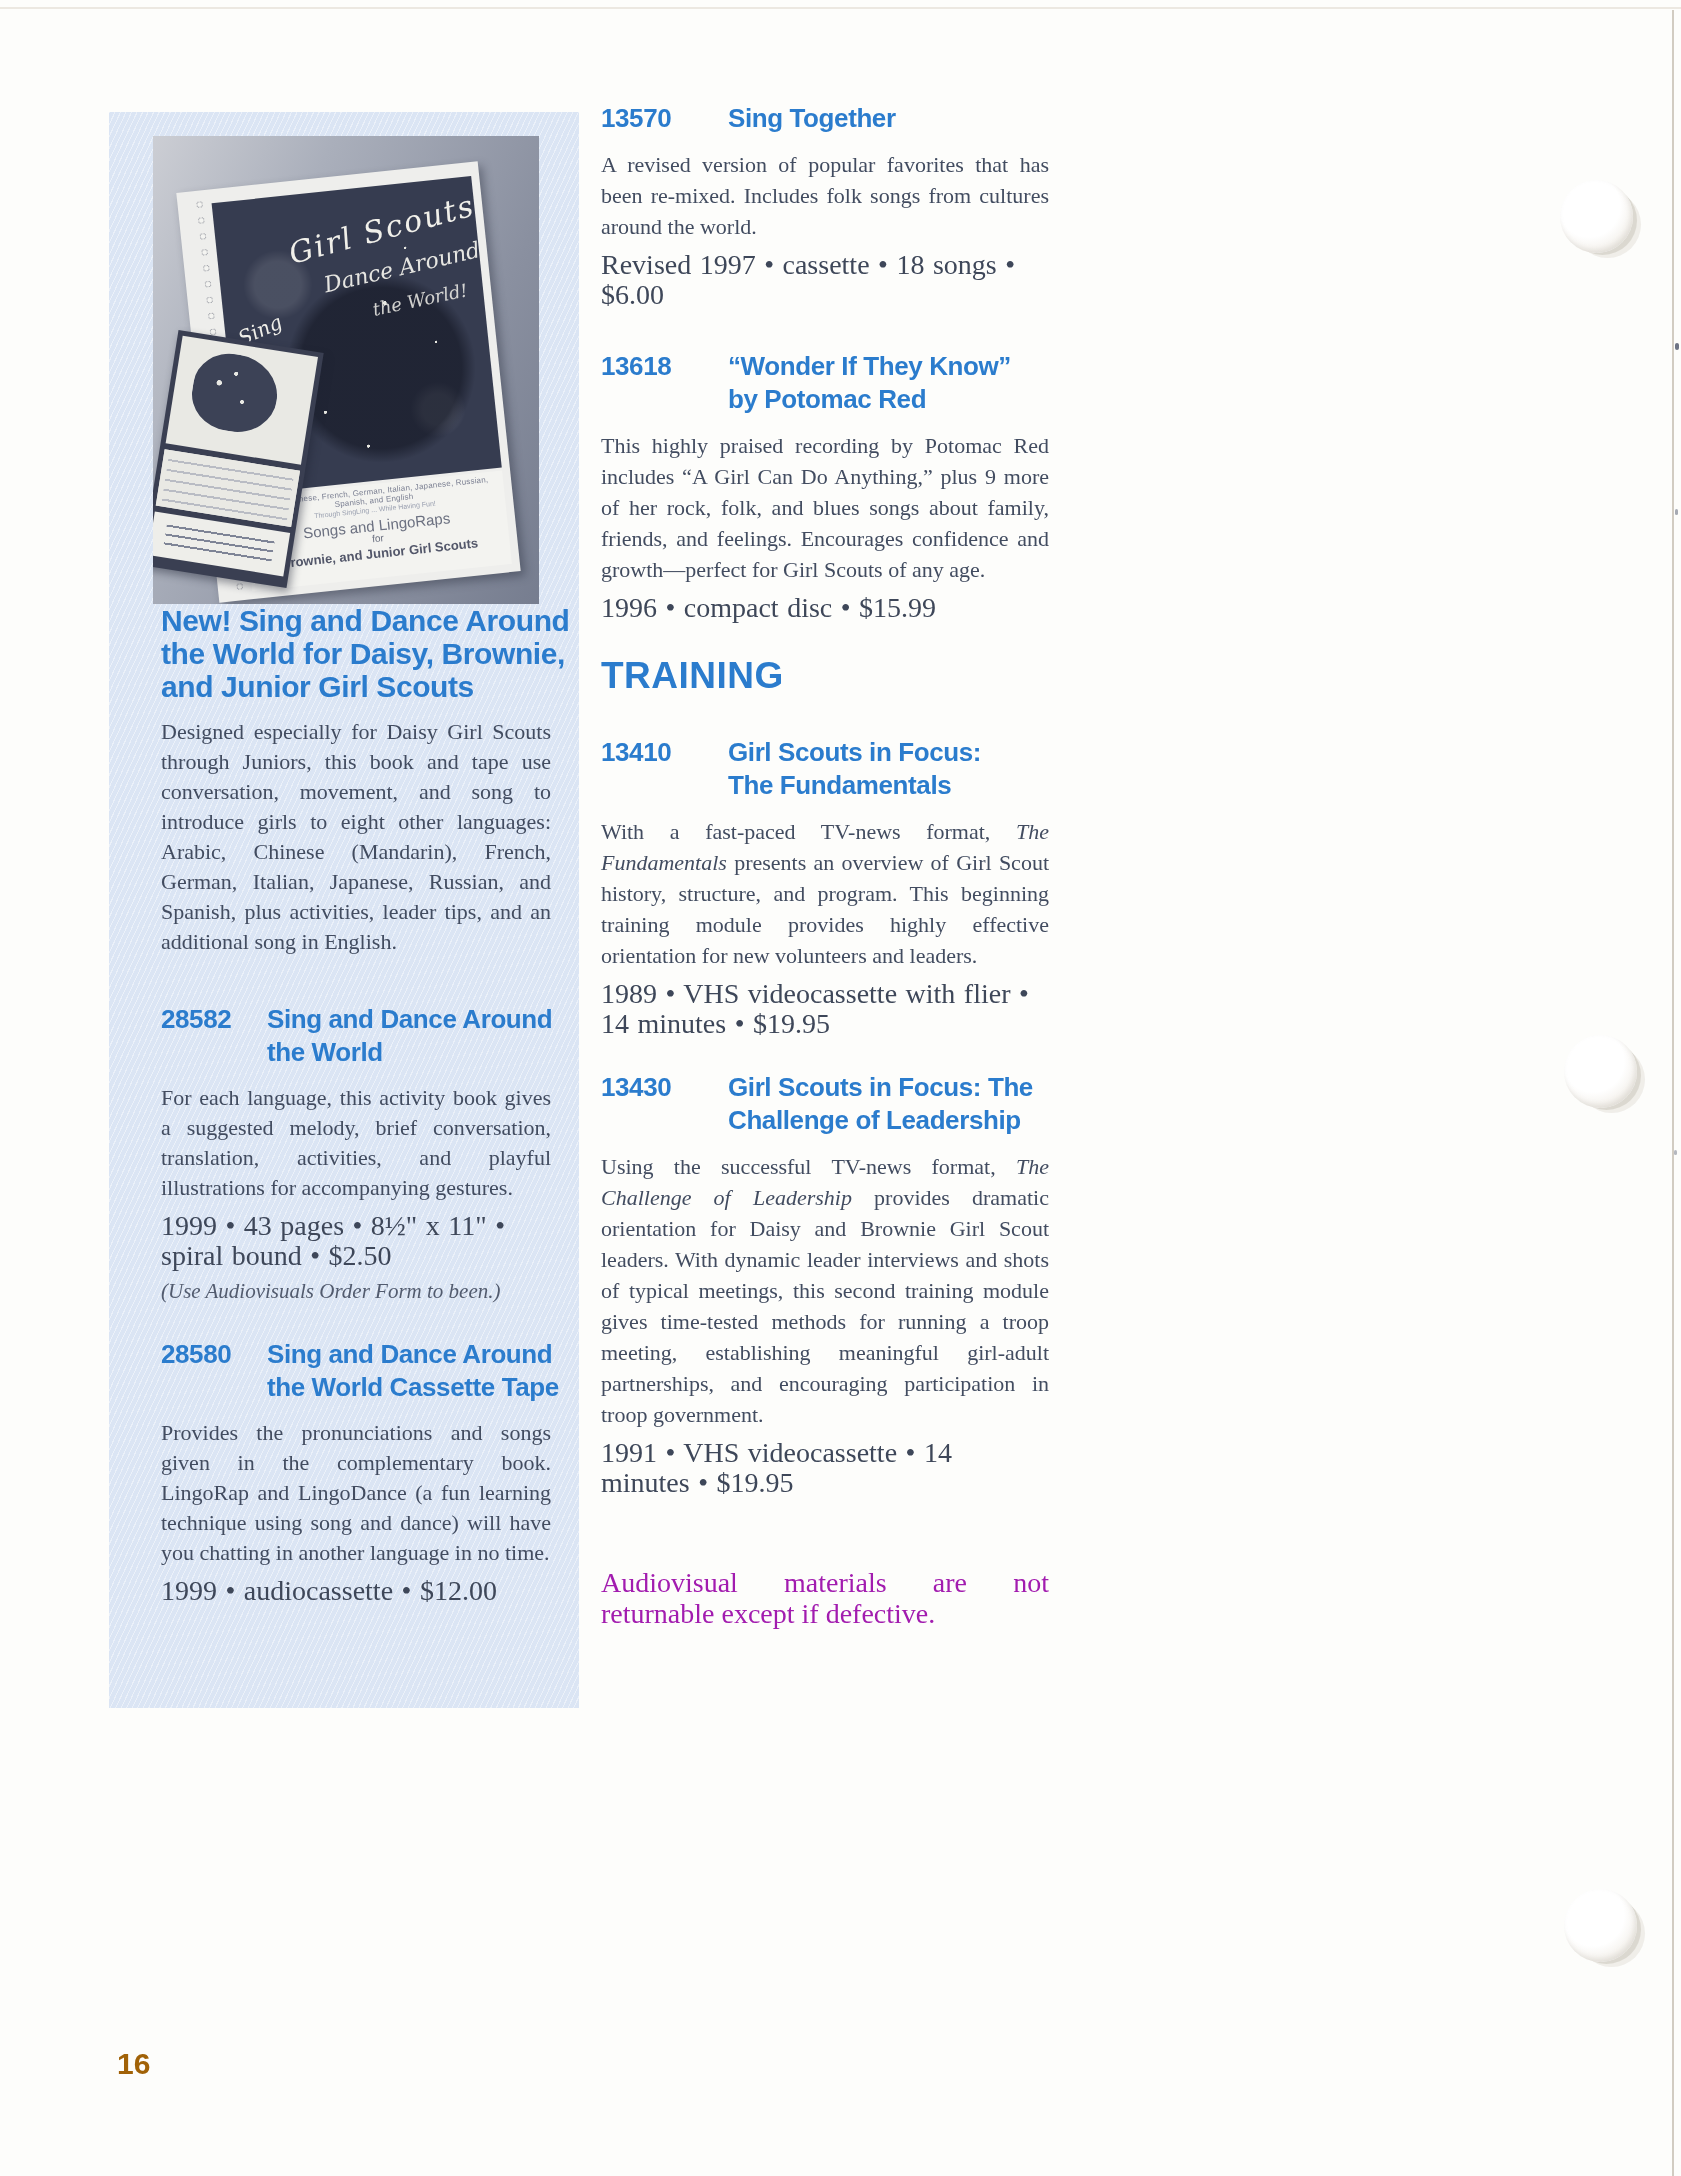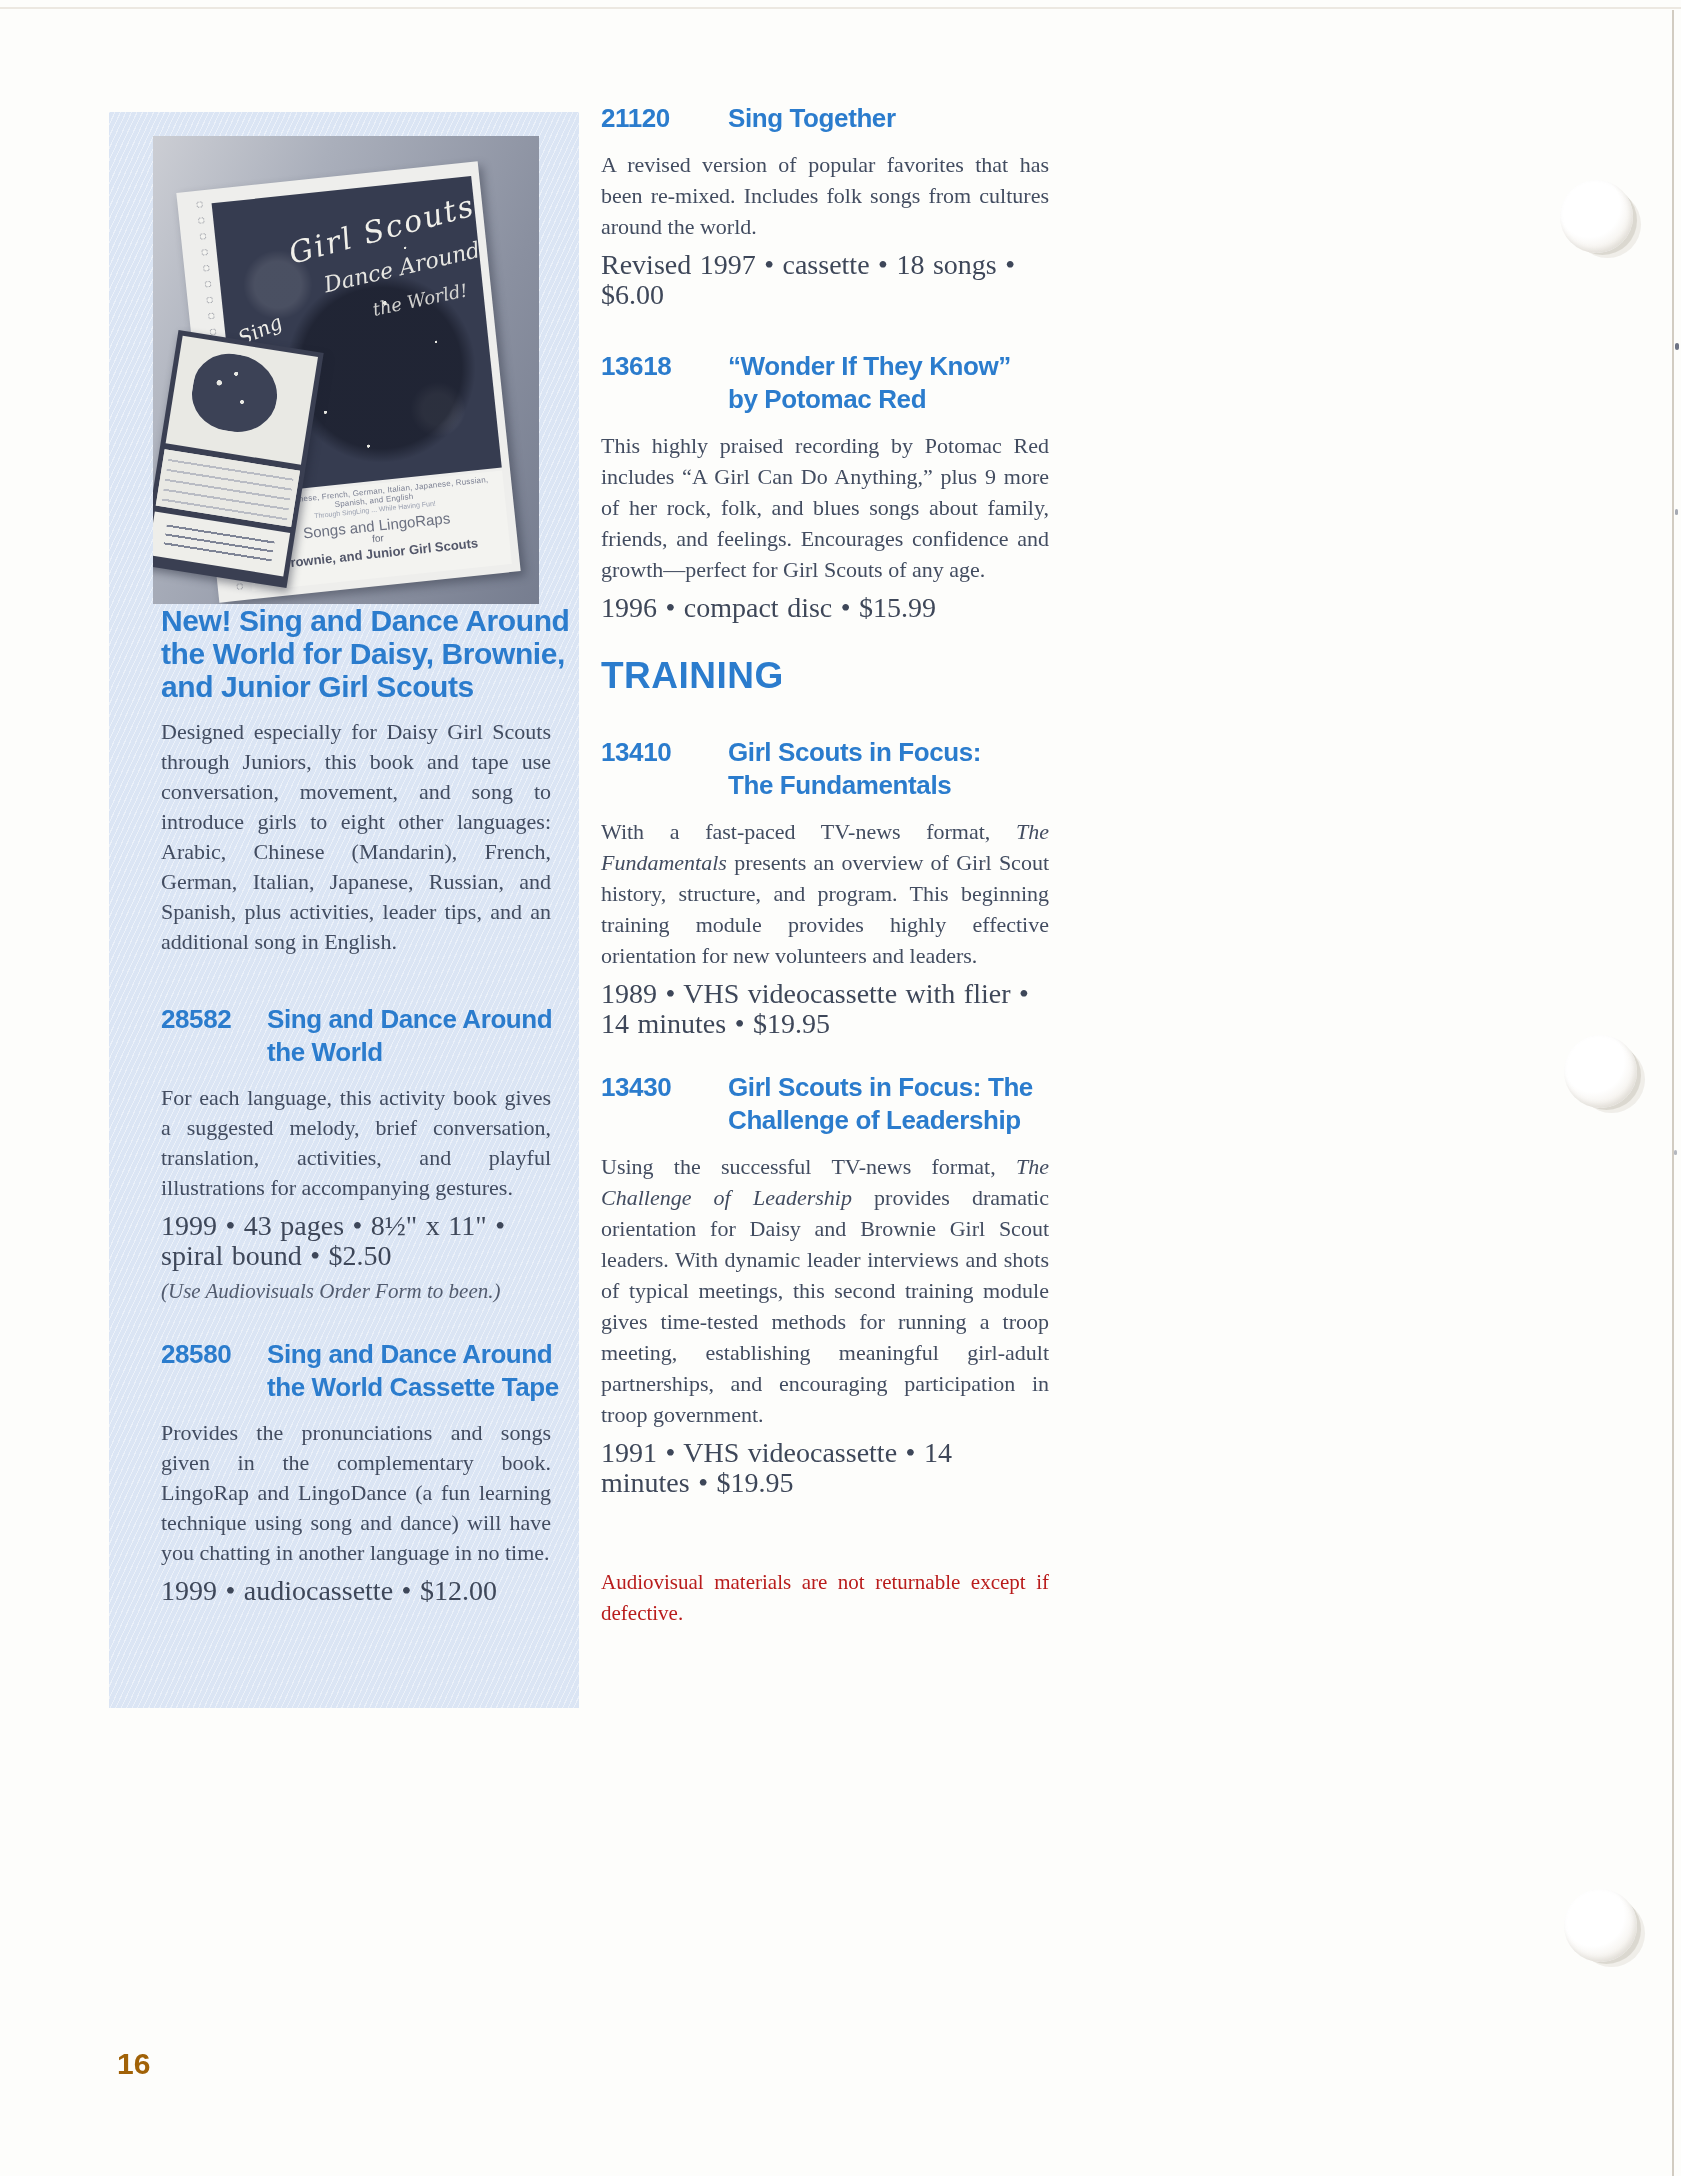--- a/index.html
+++ b/index.html
@@ -119,21 +119,21 @@
   .item-heading .code { flex:0 0 106px; }
   .right-col .item-heading .code { flex:0 0 127px; }
   .item-heading .title .tline { display:block; white-space:nowrap; }
 
   .specs { font-size:28px; line-height:30px; color:#3e4759; margin:8px 0 0 0; word-spacing:1.5px; }
   .order-note { font-size:21px; font-style:italic; color:#525b6e; margin:8px 0 0 0; }
 
   .section-title { font-family:"Liberation Sans", sans-serif; font-weight:bold; color:#2b7ccd;
     font-size:37px; line-height:44px; letter-spacing:0.5px; margin:0; }
 
-  .footnote { font-size:21px; line-height:31px; text-align:justify; color:#b91c1c; margin:0; }
+  .footnote { font-size:28px; line-height:31px; text-align:justify; color:#a21caf; margin:0; }
 
   
   .right-col { position:absolute; left:601px; top:102px; width:448px; }
 
   .mt-item2 { margin-top:40px; }
   .mt-training { margin-top:31px; }
   .mt-item3 { margin-top:38px; }
   .mt-item4 { margin-top:32px; }
   .mt-footnote { margin-top:69px; }
   .mt-litem1 { margin-top:46px; }
@@ -217,21 +217,21 @@
       <p class="body-copy">Provides the pronunciations and songs given in the complementary book. LingoRap and LingoDance (a fun learning technique using song and dance) will have you chatting in another language in no time.</p>
       <p class="specs">1999 • audiocassette • $12.00</p>
     </div>
 
   </div>
 
   <div class="right-col">
 
     <div class="item">
       <div class="item-heading">
-        <span class="code">21120</span>
+        <span class="code">13570</span>
         <span class="title">
           <span class="tline">Sing Together</span>
         </span>
       </div>
       <p class="body-copy">A revised version of popular favorites that has been re-mixed. Includes folk songs from cultures around the world.</p>
       <p class="specs">Revised 1997 • cassette • 18 songs • $6.00</p>
     </div>
 
     <div class="item mt-item2">
       <div class="item-heading">

